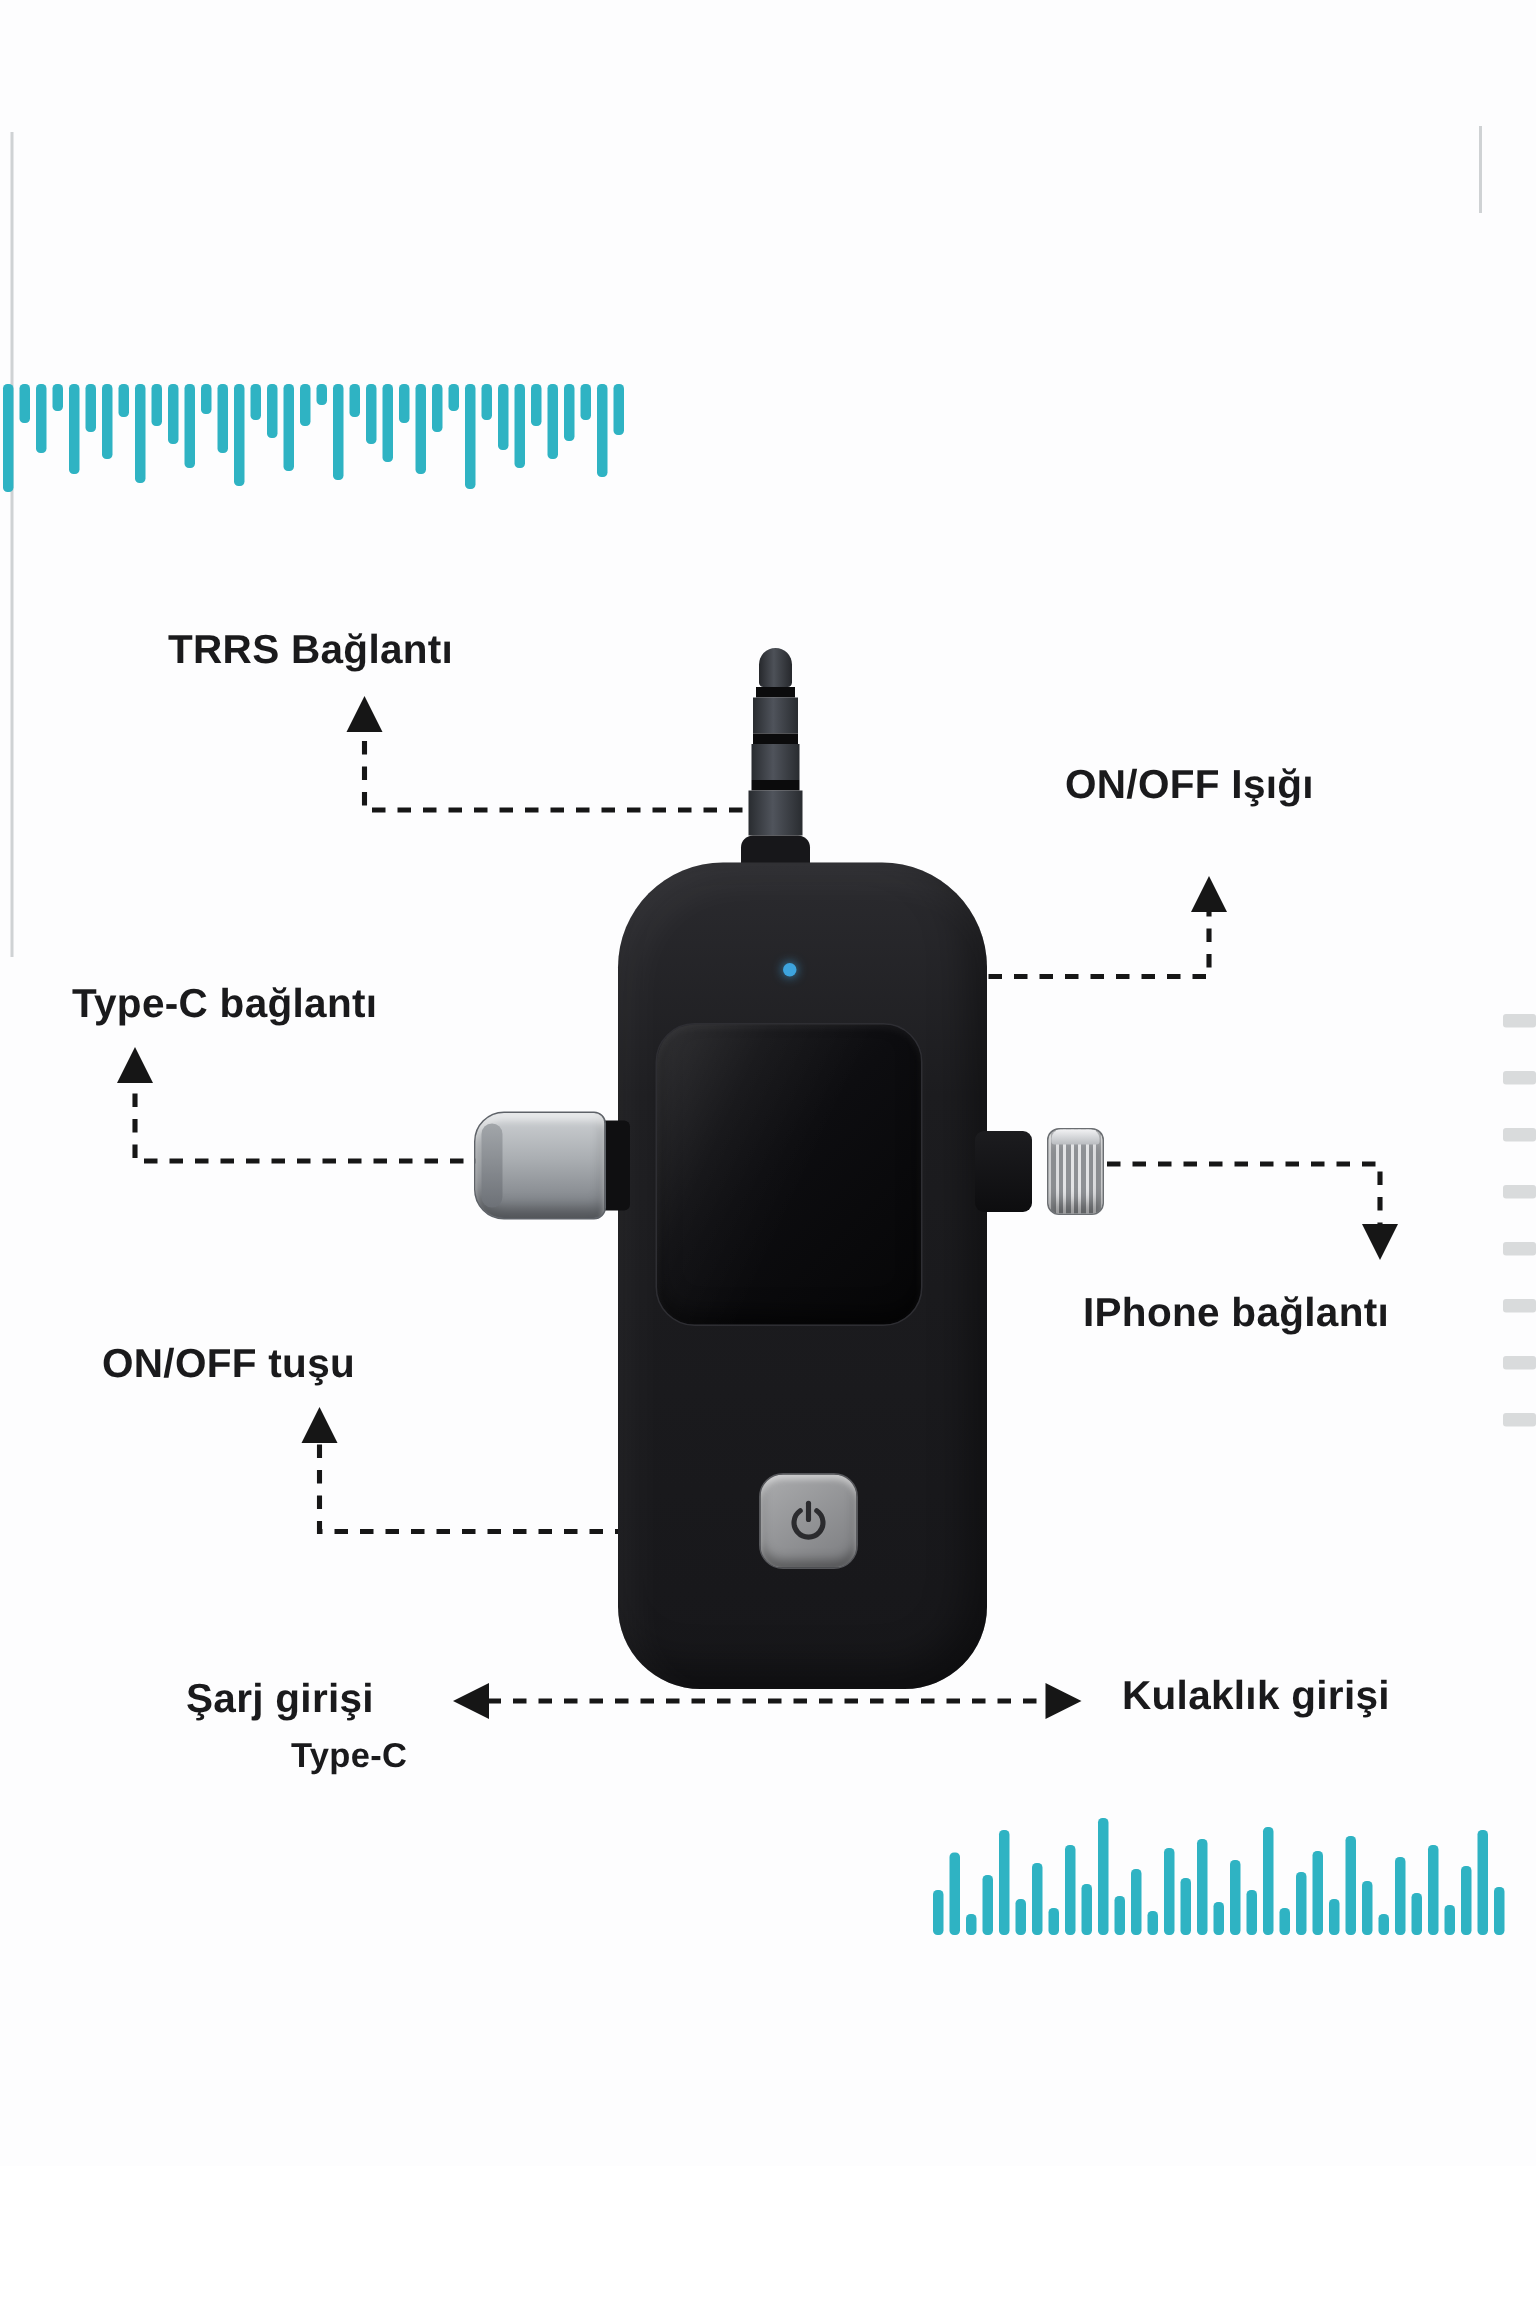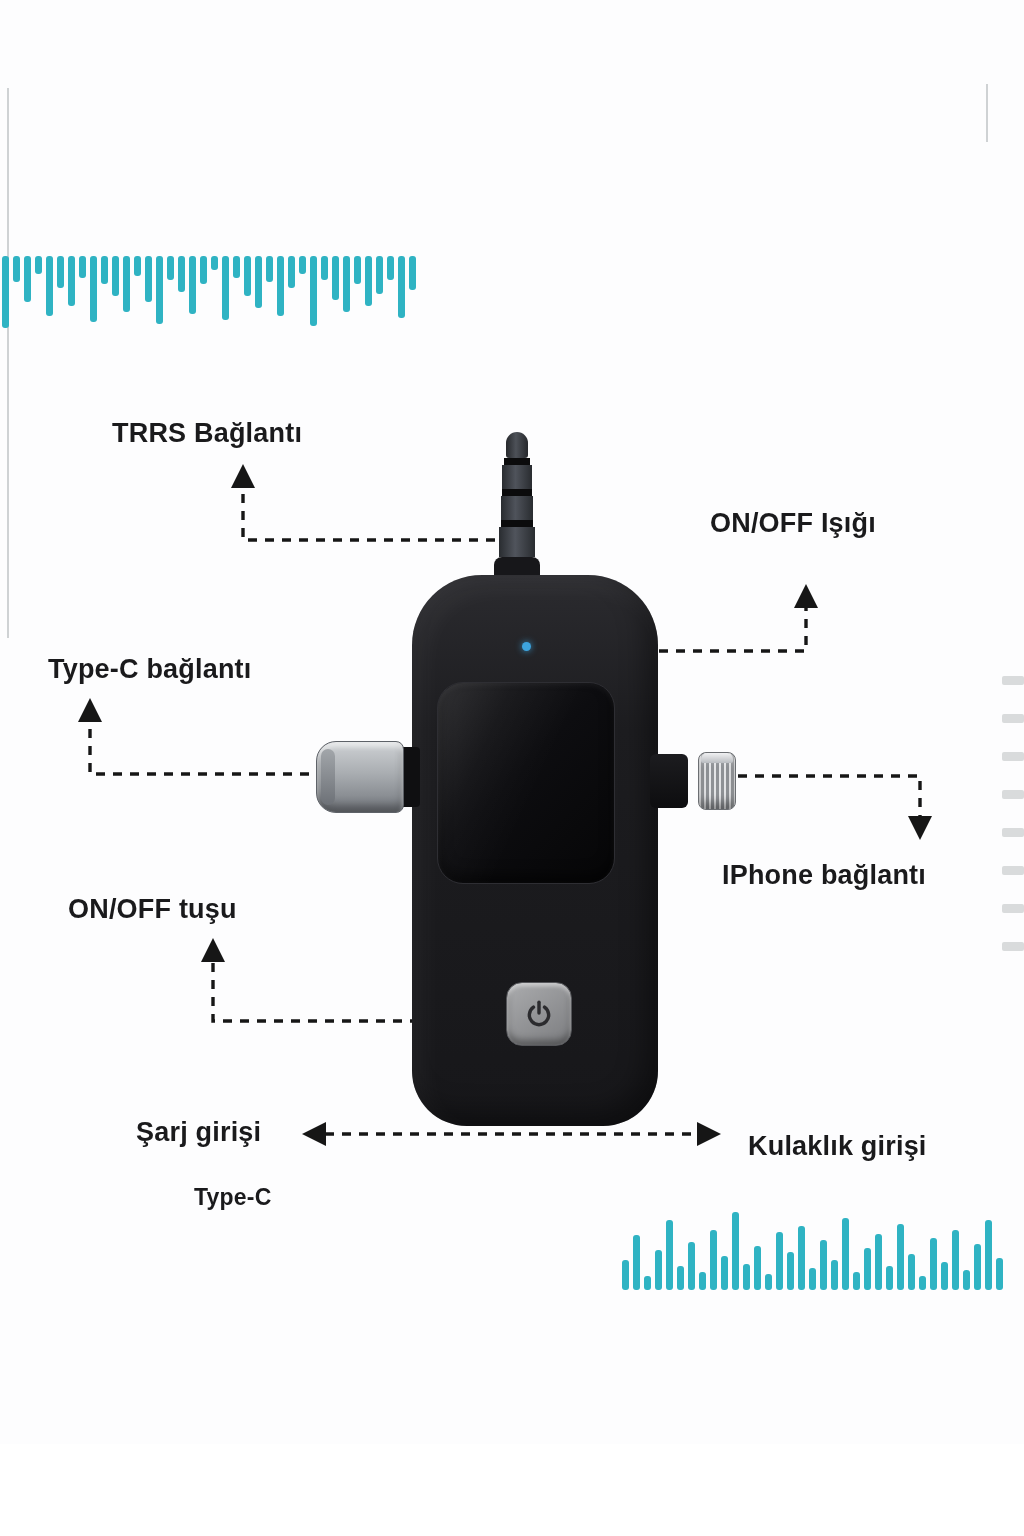--- a/index.html
+++ b/index.html
@@ -12,23 +12,23 @@
   .label{
     position:absolute;font-weight:700;font-size:27px;color:var(--label,#1a1a1c);
     white-space:nowrap;line-height:1.1;z-index:5;letter-spacing:.2px;
   }
   .label.small{font-size:23px;}
   #lb-trrs{left:112px;top:419px;}
   #lb-onoff-light{left:710px;top:509px;}
   #lb-typec{left:48px;top:655px;}
   #lb-iphone{left:722px;top:861px;}
   #lb-onoff-btn{left:68px;top:895px;}
-  #lb-charge{left:136px;top:1118px;}
-  #lb-charge-type{left:194px;top:1158px;margin-top:27px;}
-  #lb-headphone{left:748px;top:1116px;margin-top:16px;}
+  #lb-charge{left:124px;top:1118px;}
+  #lb-charge-type{left:194px;top:1158px;}
+  #lb-headphone{left:748px;top:1116px;}
   
   .wave{position:absolute;display:flex;gap:4px;z-index:1;}
   #top-wave{left:2px;top:256px;height:80px;align-items:flex-start;}
   #bottom-wave{left:622px;top:1206px;height:84px;align-items:flex-end;}
   .wave-bar{width:7px;flex:0 0 auto;background:var(--accent,#2fb3c3);border-radius:3px;}
   
   .edge-line{position:absolute;background:#cfd2d4;z-index:0;}
   #edge-left{left:7px;top:88px;width:2px;height:550px;}
   #edge-topright{left:986px;top:84px;width:2px;height:58px;}
   .edge-mark{position:absolute;left:1002px;width:22px;height:9px;border-radius:2px;background:#d9dbdc;z-index:0;}

